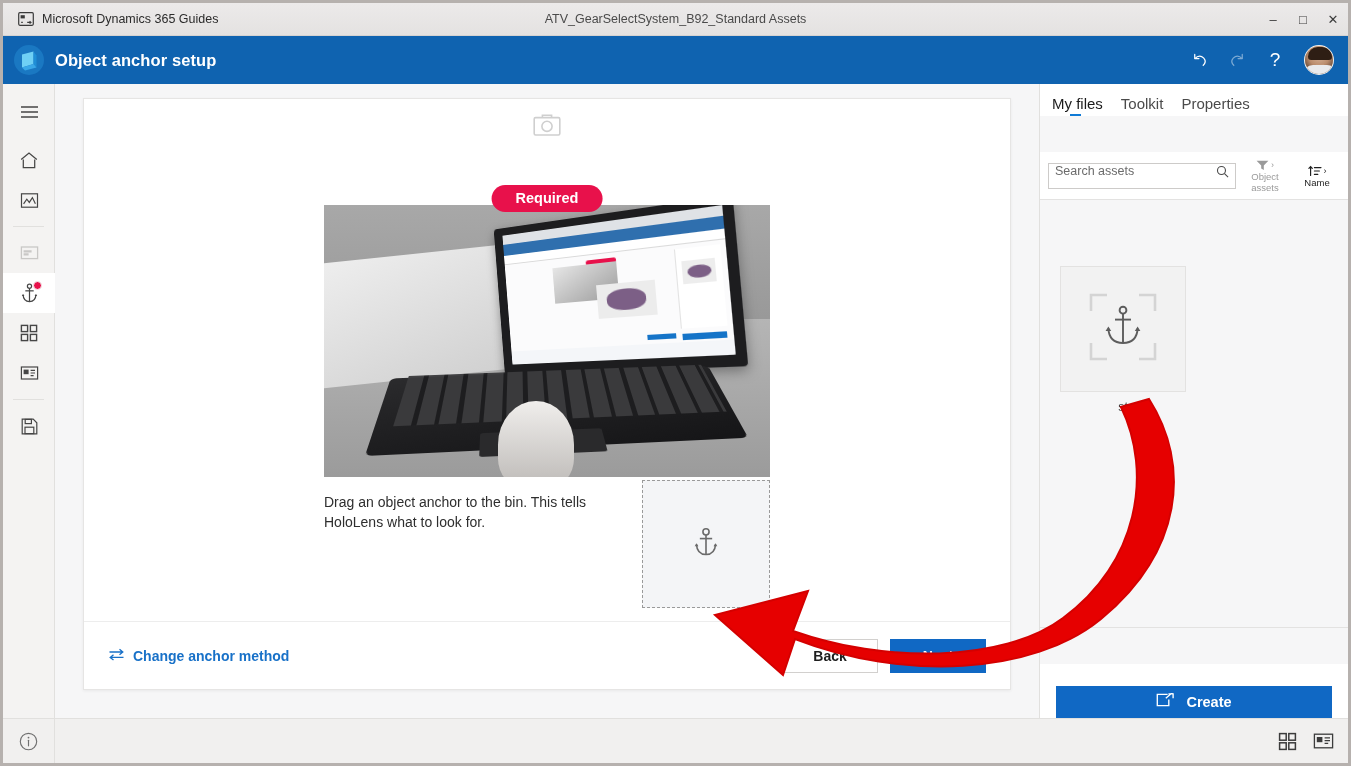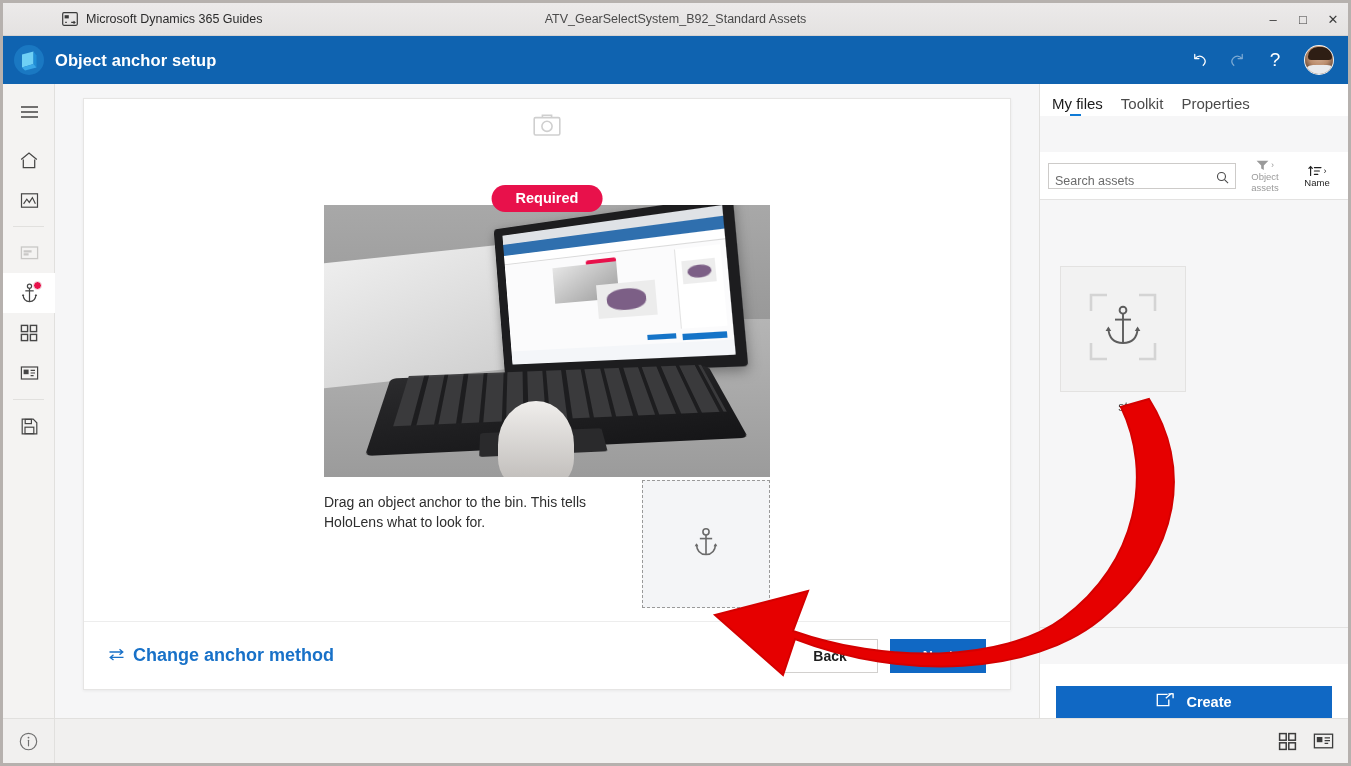--- a/index.html
+++ b/index.html
@@ -22,21 +22,20 @@
   .titlebar {
     position: absolute; left: 0; top: 0;
     width: 100%; height: 33px;
     background: linear-gradient(#eceaea, #e4e2e1);
     border-bottom: 1px solid #d6d3d1;
     display: flex; align-items: center;
   }
   .titlebar-left {
     display: flex; align-items: center; gap: 8px;
     padding-left: 15px;
-    margin-left: 44px;
   }
   .tb-app-icon { width: 16px; height: 14px; position: relative; color: #3a3a3a; }
   .tb-app-name { font-size: 12.5px; color: #2b2b2b; white-space: nowrap; }
   .tb-doc-title {
     position: absolute; left: 0; right: 0; top: 0;
     height: 33px; line-height: 33px; text-align: center;
     font-size: 12.5px; color: #4a4a4a; pointer-events: none;
   }
   .tb-buttons {
     position: absolute; right: 0; top: 0; height: 33px;
@@ -263,21 +262,21 @@
   }
 
   .card-footer {
     height: 68px; flex: none;
     border-top: 1px solid #ededed;
     display: flex; align-items: center;
     padding: 0 24px;
   }
   .change-method {
     display: flex; align-items: center; gap: 8px;
-    font-size: 18px; color: #1871c8; font-weight: 600; cursor: pointer; text-align: center;
+    font-size: 14px; color: #1871c8; font-weight: 600; cursor: pointer; text-align: center;
   }
   .footer-spacer { flex: 1; }
   .btn {
     min-width: 96px; height: 34px;
     display: flex; align-items: center; justify-content: center;
     font-size: 14px; cursor: pointer; border: 1px solid #d2d0ce;
     background: #ffffff; color: #1e1e1e; font-weight: 600;
   }
   .btn.primary {
     background: #1068c4; color: #ffffff; border-color: #1068c4;
@@ -308,21 +307,21 @@
   }
   .rp-searchrow {
     height: 48px; flex: none;
     display: flex; align-items: center; gap: 6px;
     padding: 0 8px 0 8px; background: #ffffff;
     border-bottom: 1px solid #e3e2e1;
   }
   .search-box {
     flex: 1; height: 26px;
     border: 1px solid #cdcbc9; background: #ffffff;
-    display: flex; align-items: flex-end; padding: 0 6px;
+    display: flex; align-items: flex-start; padding: 0 6px;
   }
   .search-input {
     flex: 1; border: none; outline: none;
     font-size: 12.5px; color: #1e1e1e;
     font-family: "Liberation Sans", sans-serif; background: transparent;
   }
   .search-input::placeholder { color: #6b6b6b; }
   .rp-tool {
     width: 46px; display: flex; flex-direction: column;
     align-items: center; justify-content: center; gap: 1px;

